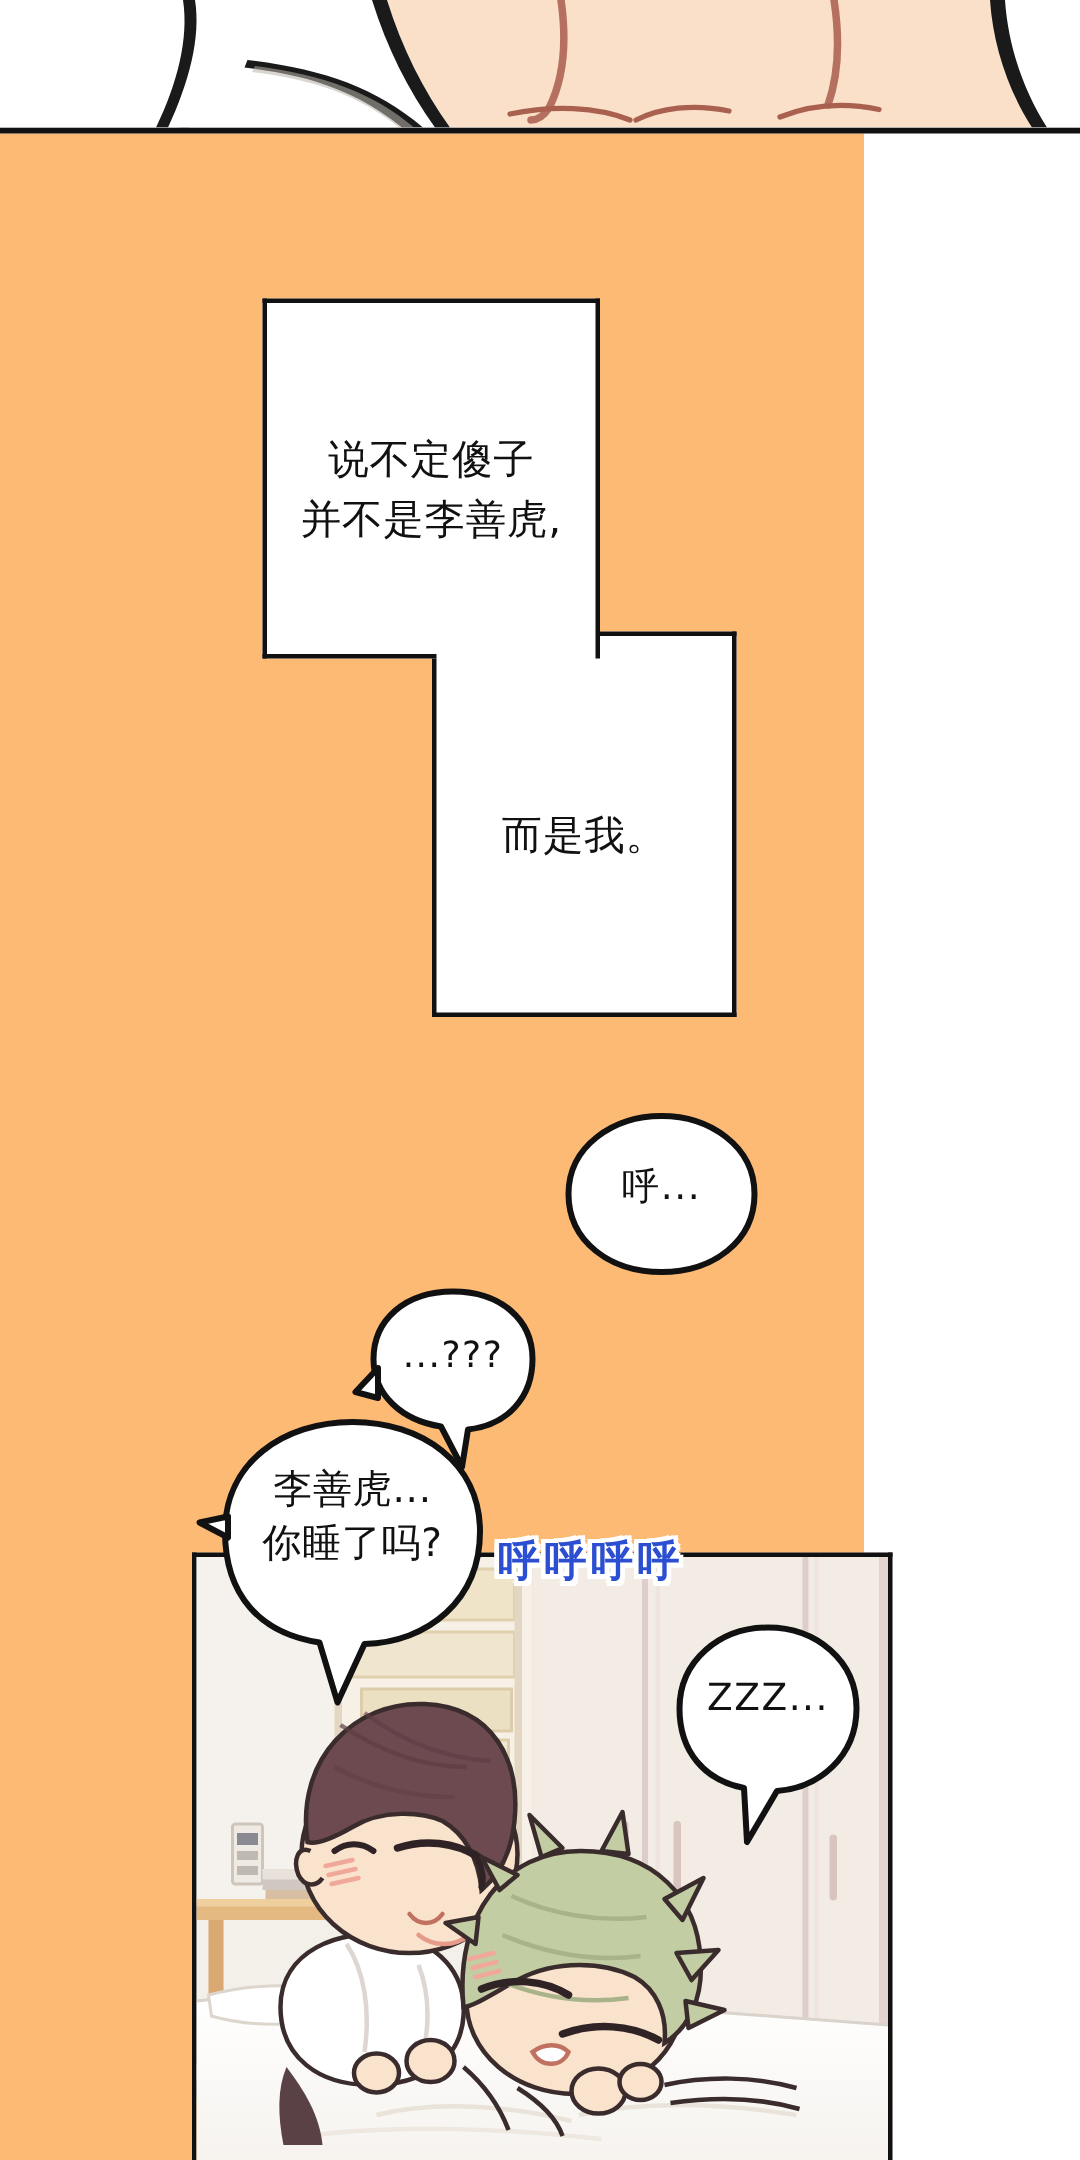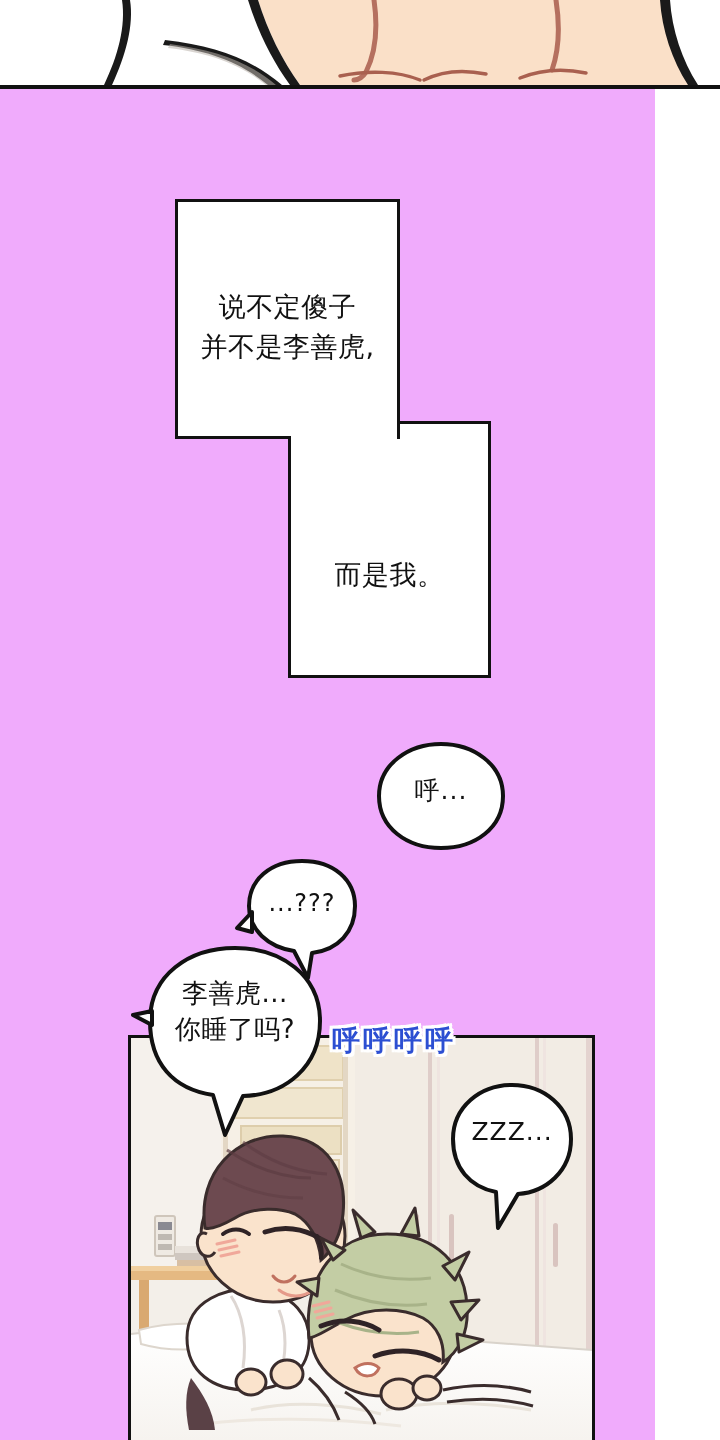--- a/index.html
+++ b/index.html
@@ -11,23 +11,23 @@
     width: 720px;
     height: 1440px;
     position: relative;
     overflow: hidden;
     font-family: "Liberation Sans", "DejaVu Sans", sans-serif;
   }
 
   #page {
     position: absolute;
     left: 0; top: 0;
-    width: 655px;
+    width: 576px;
     height: 1440px;
-    background: #f0abfc;
+    background: #fdba74;
   }
 
   
   .panel-top {
     position: absolute;
     left: 0; top: 0;
     width: 720px;
     height: 85px;
     background: #ffffff;
     border-bottom: 4px solid #111111;
@@ -81,21 +81,20 @@
     z-index: 6;
     font-family: "DejaVu Sans", "Liberation Sans", sans-serif;
   }
   .narr-text-1 {
     left: 175px; top: 287px;
     width: 225px;
   }
   .narr-text-2 {
     left: 288px; top: 538px;
     width: 203px;
-    margin-top: 17px;
   }
 
   
   .bubble {
     position: absolute;
     z-index: 12;
   }
   .bubble svg { display: block; overflow: visible; }
   .bubble-label {
     position: absolute;

